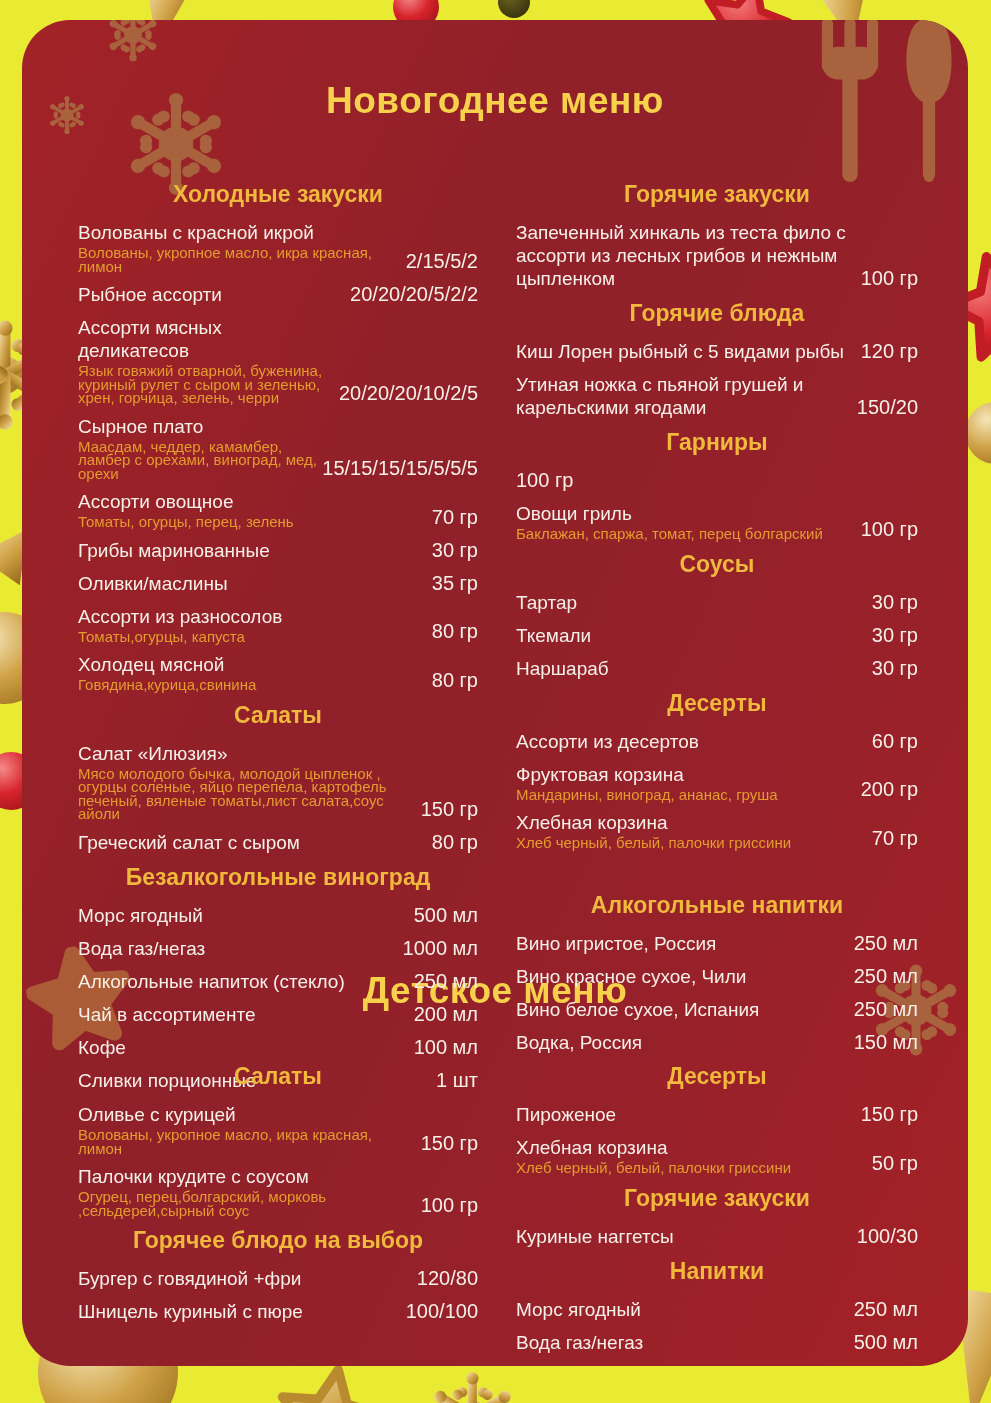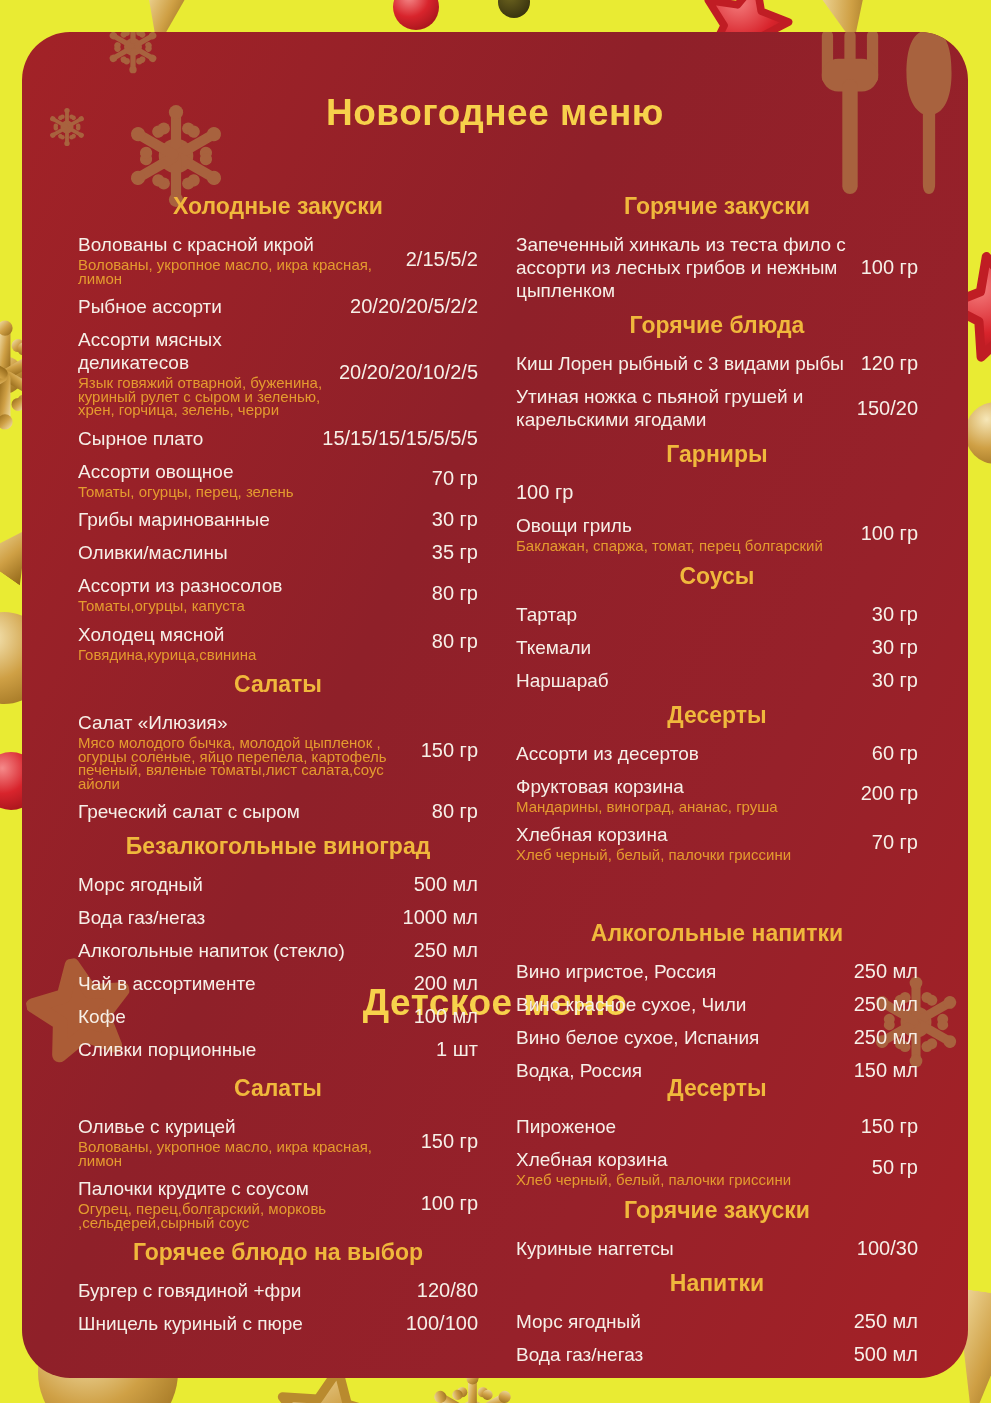--- a/index.html
+++ b/index.html
@@ -16,21 +16,21 @@
   .ball-dark { background:radial-gradient(circle at 38% 30%, #6d641f 0%, #37310e 80%); }
   .cone-gold {
     background:linear-gradient(105deg,#f4e0a6 0%,#cfa045 55%,#8f6415 100%);
     clip-path:polygon(50% 100%, 2% 0, 98% 0);
   }
   .cone-up { clip-path:polygon(50% 0, 2% 100%, 98% 100%); }
 
   
   .card {
     position:absolute; z-index:1;
-    left:22px; top:32px; width:946px; height:1346px;
+    left:22px; top:20px; width:946px; height:1346px;
     border-radius:48px; overflow:hidden;
     background:linear-gradient(115deg,#a22227 0%, #8f2029 40%, #97212a 70%, #a42126 100%);
   }
   .card-deco { position:absolute; pointer-events:none; }
   .card-deco svg, .bg-deco svg { display:block; width:100%; height:100%; }
 
   .menu-title {
     position:absolute; left:0; width:100%; text-align:center;
     color:#f7d14b; font-size:37px; font-weight:bold; letter-spacing:.5px;
   }
@@ -41,24 +41,24 @@
   #col-ny-0   { left:56px;  top:158px;  width:400px; }
   #col-ny-1   { left:494px; top:158px;  width:402px; }
   #col-kids-0 { left:56px;  top:1040px; width:400px; }
   #col-kids-1 { left:494px; top:1040px; width:402px; }
 
   .menu-section { margin-bottom:7px; }
   .section-header {
     text-align:center; color:#f0b83c; font-size:23px; font-weight:bold;
     margin:3px 0 13px;
   }
-  #col-ny-1 .menu-section:last-child { margin-top:58px; }
+  #col-ny-1 .menu-section:last-child { margin-top:42px; }
 
   .menu-item {
-    display:flex; justify-content:space-between; align-items:center;
+    display:flex; justify-content:space-between; align-items:flex-end;
     gap:4px; margin-bottom:10px;
   }
   .item-info  { flex:1 1 auto; min-width:0; }
   .item-name  { color:#f6efe7; font-size:19px; line-height:23px; }
   .item-desc  { color:#e49b2f; font-size:15px; line-height:13.5px; margin-top:2px; }
   .item-price { color:#f6efe7; font-size:20px; line-height:23px; white-space:nowrap; text-align:right; }
 </style>
 </head>
 <body>
 
@@ -197,20 +197,21 @@
         <div class="menu-item">
           <div class="item-info">
             <div class="item-name">Ассорти мясных деликатесов</div>
             <div class="item-desc">Язык говяжий отварной, буженина, куриный рулет с сыром и зеленью, хрен, горчица, зелень, черри</div>
           </div>
           <div class="item-price">20/20/20/10/2/5</div>
         </div>
         <div class="menu-item">
           <div class="item-info">
             <div class="item-name">Сырное плато</div>
+            <div class="item-desc">Маасдам, чеддер, камамбер, ламбер с орехами, виноград, мед, орехи</div>
           </div>
           <div class="item-price">15/15/15/15/5/5/5</div>
         </div>
         <div class="menu-item">
           <div class="item-info">
             <div class="item-name">Ассорти овощное</div>
             <div class="item-desc">Томаты, огурцы, перец, зелень</div>
           </div>
           <div class="item-price">70 гр</div>
         </div>
@@ -304,21 +305,21 @@
           <div class="item-info">
             <div class="item-name">Запеченный хинкаль из теста фило с ассорти из лесных грибов и нежным цыпленком</div>
           </div>
           <div class="item-price">100 гр</div>
         </div>
       </div>
       <div class="menu-section">
         <div class="section-header">Горячие блюда</div>
         <div class="menu-item">
           <div class="item-info">
-            <div class="item-name">Киш Лорен рыбный с 3 видами рыбы</div>
+            <div class="item-name">Киш Лорен рыбный с 5 видами рыбы</div>
           </div>
           <div class="item-price">120 гр</div>
         </div>
         <div class="menu-item">
           <div class="item-info">
             <div class="item-name">Утиная ножка с пьяной грушей и карельскими ягодами</div>
           </div>
           <div class="item-price">150/20</div>
         </div>
       </div>

